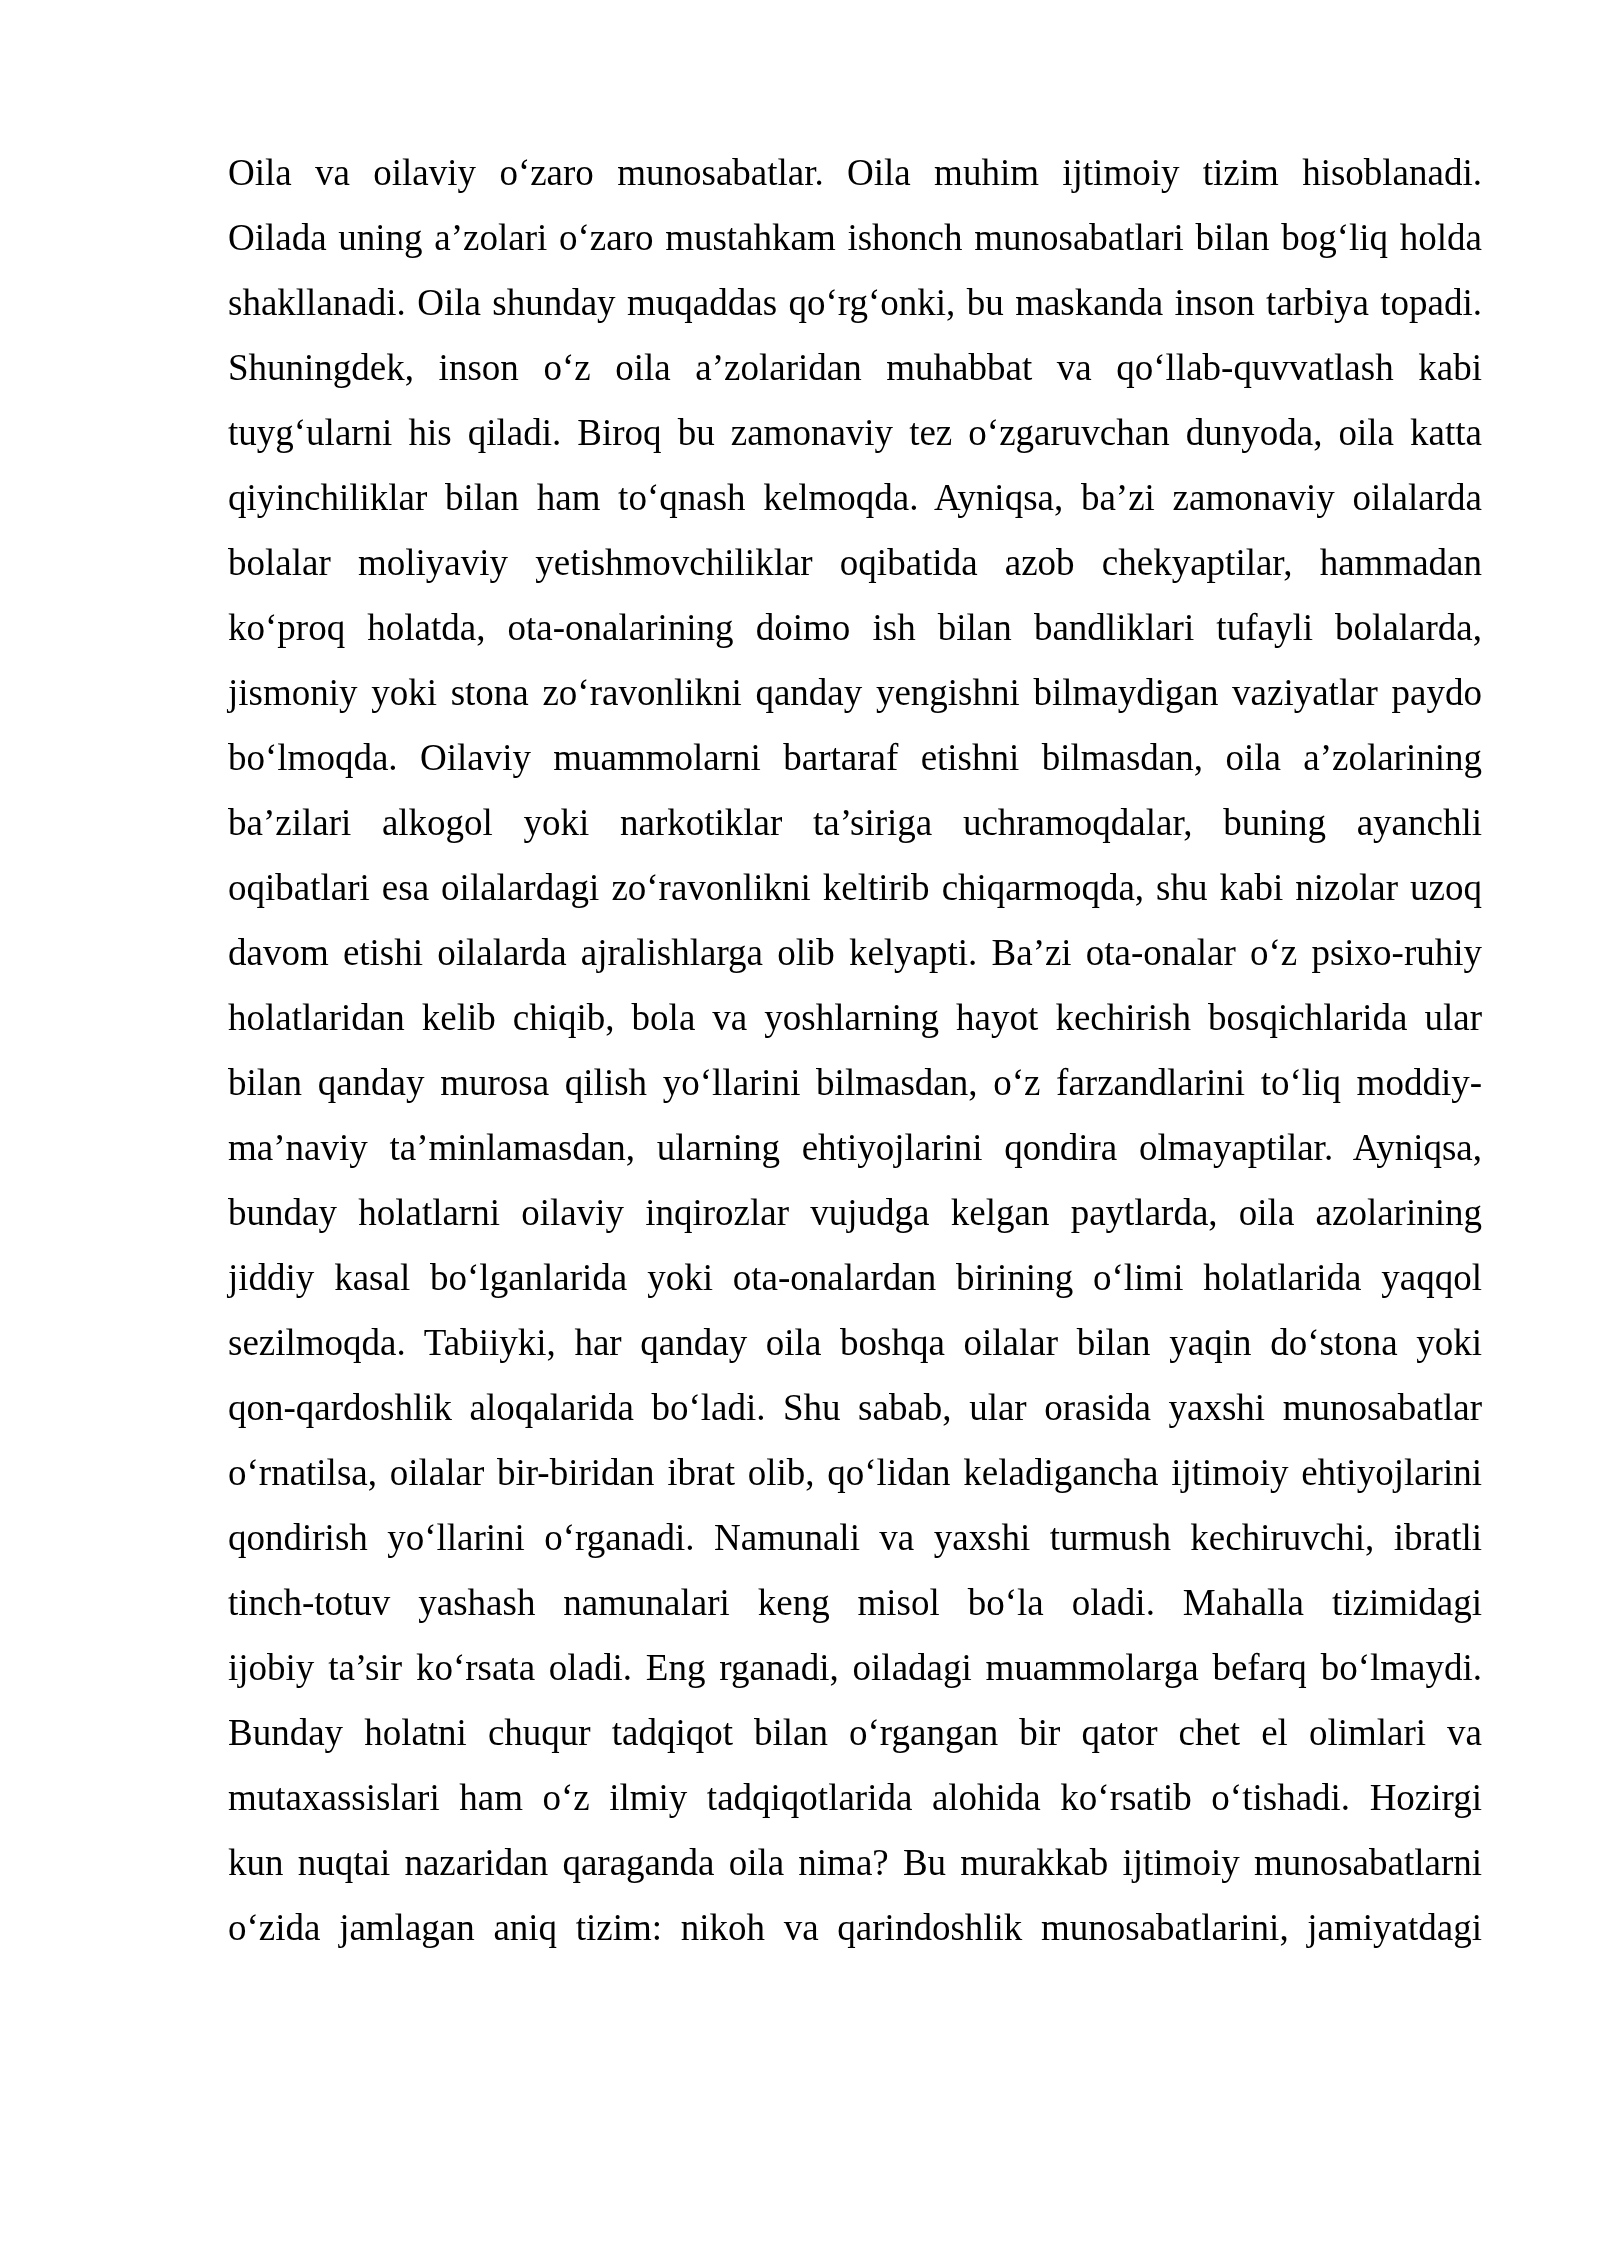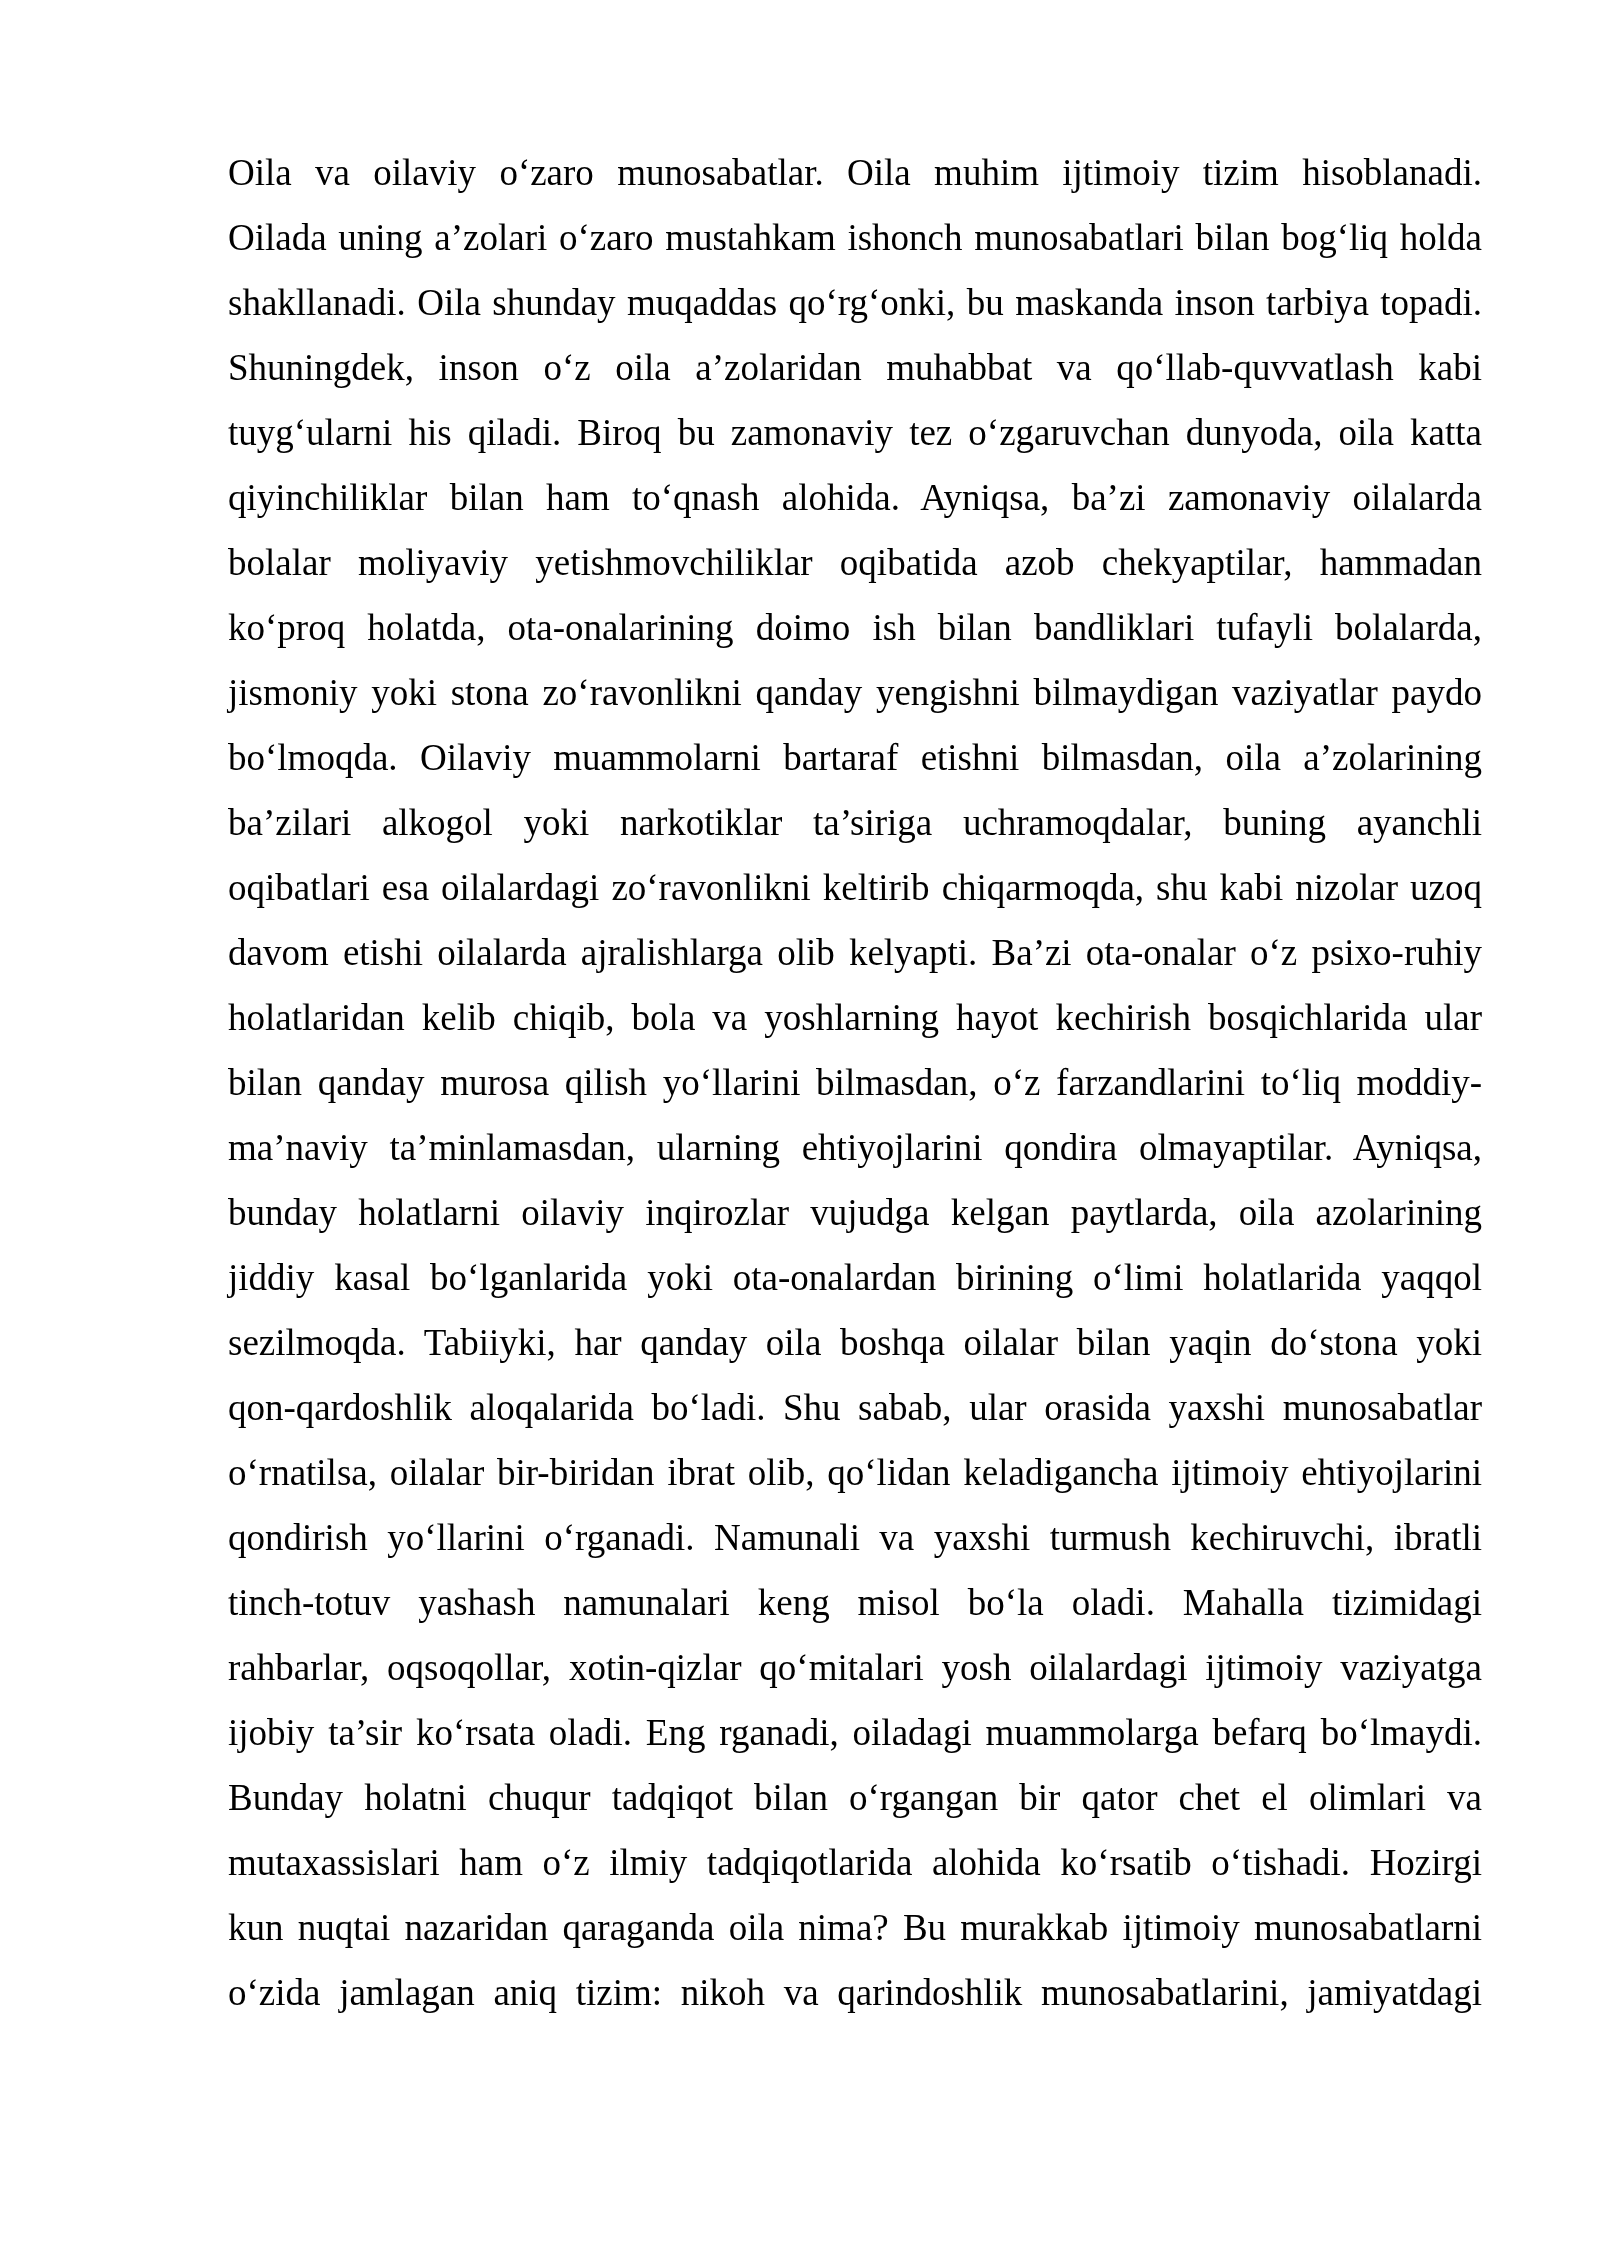--- a/index.html
+++ b/index.html
@@ -34,38 +34,37 @@
 </head>
 <body>
 
 <div class="page">
   <div class="textblock">
     <div class="line">Oila va oilaviy o‘zaro munosabatlar. Oila muhim ijtimoiy tizim hisoblanadi.</div>
     <div class="line">Oilada uning a’zolari o‘zaro mustahkam ishonch munosabatlari bilan bog‘liq holda</div>
     <div class="line">shakllanadi. Oila shunday muqaddas qo‘rg‘onki, bu maskanda inson tarbiya topadi.</div>
     <div class="line">Shuningdek, inson o‘z oila a’zolaridan muhabbat va qo‘llab-quvvatlash kabi</div>
     <div class="line">tuyg‘ularni his qiladi. Biroq bu zamonaviy tez o‘zgaruvchan dunyoda, oila katta</div>
-    <div class="line">qiyinchiliklar bilan ham to‘qnash alohida. Ayniqsa, ba’zi zamonaviy oilalarda</div>
+    <div class="line">qiyinchiliklar bilan ham to‘qnash kelmoqda. Ayniqsa, ba’zi zamonaviy oilalarda</div>
     <div class="line">bolalar moliyaviy yetishmovchiliklar oqibatida azob chekyaptilar, hammadan</div>
     <div class="line">ko‘proq holatda, ota-onalarining doimo ish bilan bandliklari tufayli bolalarda,</div>
     <div class="line">jismoniy yoki stona zo‘ravonlikni qanday yengishni bilmaydigan vaziyatlar paydo</div>
     <div class="line">bo‘lmoqda. Oilaviy muammolarni bartaraf etishni bilmasdan, oila a’zolarining</div>
     <div class="line">ba’zilari alkogol yoki narkotiklar ta’siriga uchramoqdalar, buning ayanchli</div>
     <div class="line">oqibatlari esa oilalardagi zo‘ravonlikni keltirib chiqarmoqda, shu kabi nizolar uzoq</div>
     <div class="line">davom etishi oilalarda ajralishlarga olib kelyapti. Ba’zi ota-onalar o‘z psixo-ruhiy</div>
     <div class="line">holatlaridan kelib chiqib, bola va yoshlarning hayot kechirish bosqichlarida ular</div>
     <div class="line">bilan qanday murosa qilish yo‘llarini bilmasdan, o‘z farzandlarini to‘liq moddiy-</div>
     <div class="line">ma’naviy ta’minlamasdan, ularning ehtiyojlarini qondira olmayaptilar. Ayniqsa,</div>
     <div class="line">bunday holatlarni oilaviy inqirozlar vujudga kelgan paytlarda, oila azolarining</div>
     <div class="line">jiddiy kasal bo‘lganlarida yoki ota-onalardan birining o‘limi holatlarida yaqqol</div>
     <div class="line">sezilmoqda. Tabiiyki, har qanday oila boshqa oilalar bilan yaqin do‘stona yoki</div>
     <div class="line">qon-qardoshlik aloqalarida bo‘ladi. Shu sabab, ular orasida yaxshi munosabatlar</div>
     <div class="line">o‘rnatilsa, oilalar bir-biridan ibrat olib, qo‘lidan keladigancha ijtimoiy ehtiyojlarini</div>
     <div class="line">qondirish yo‘llarini o‘rganadi. Namunali va yaxshi turmush kechiruvchi, ibratli</div>
     <div class="line">tinch-totuv yashash namunalari keng misol bo‘la oladi. Mahalla tizimidagi</div>
-    <div class="line">rahbarlar, oqsoqollar, xotin-qizlar qo‘mitalari yosh oilalardagi ijtimoiy vaziyatga</div>
     <div class="line">ijobiy ta’sir ko‘rsata oladi. Eng rganadi, oiladagi muammolarga befarq bo‘lmaydi.</div>
     <div class="line">Bunday holatni chuqur tadqiqot bilan o‘rgangan bir qator chet el olimlari va</div>
     <div class="line">mutaxassislari ham o‘z ilmiy tadqiqotlarida alohida ko‘rsatib o‘tishadi. Hozirgi</div>
     <div class="line">kun nuqtai nazaridan qaraganda oila nima? Bu murakkab ijtimoiy munosabatlarni</div>
     <div class="line">o‘zida jamlagan aniq tizim: nikoh va qarindoshlik munosabatlarini, jamiyatdagi</div>
   </div>
 </div>
 
 </body></html>

